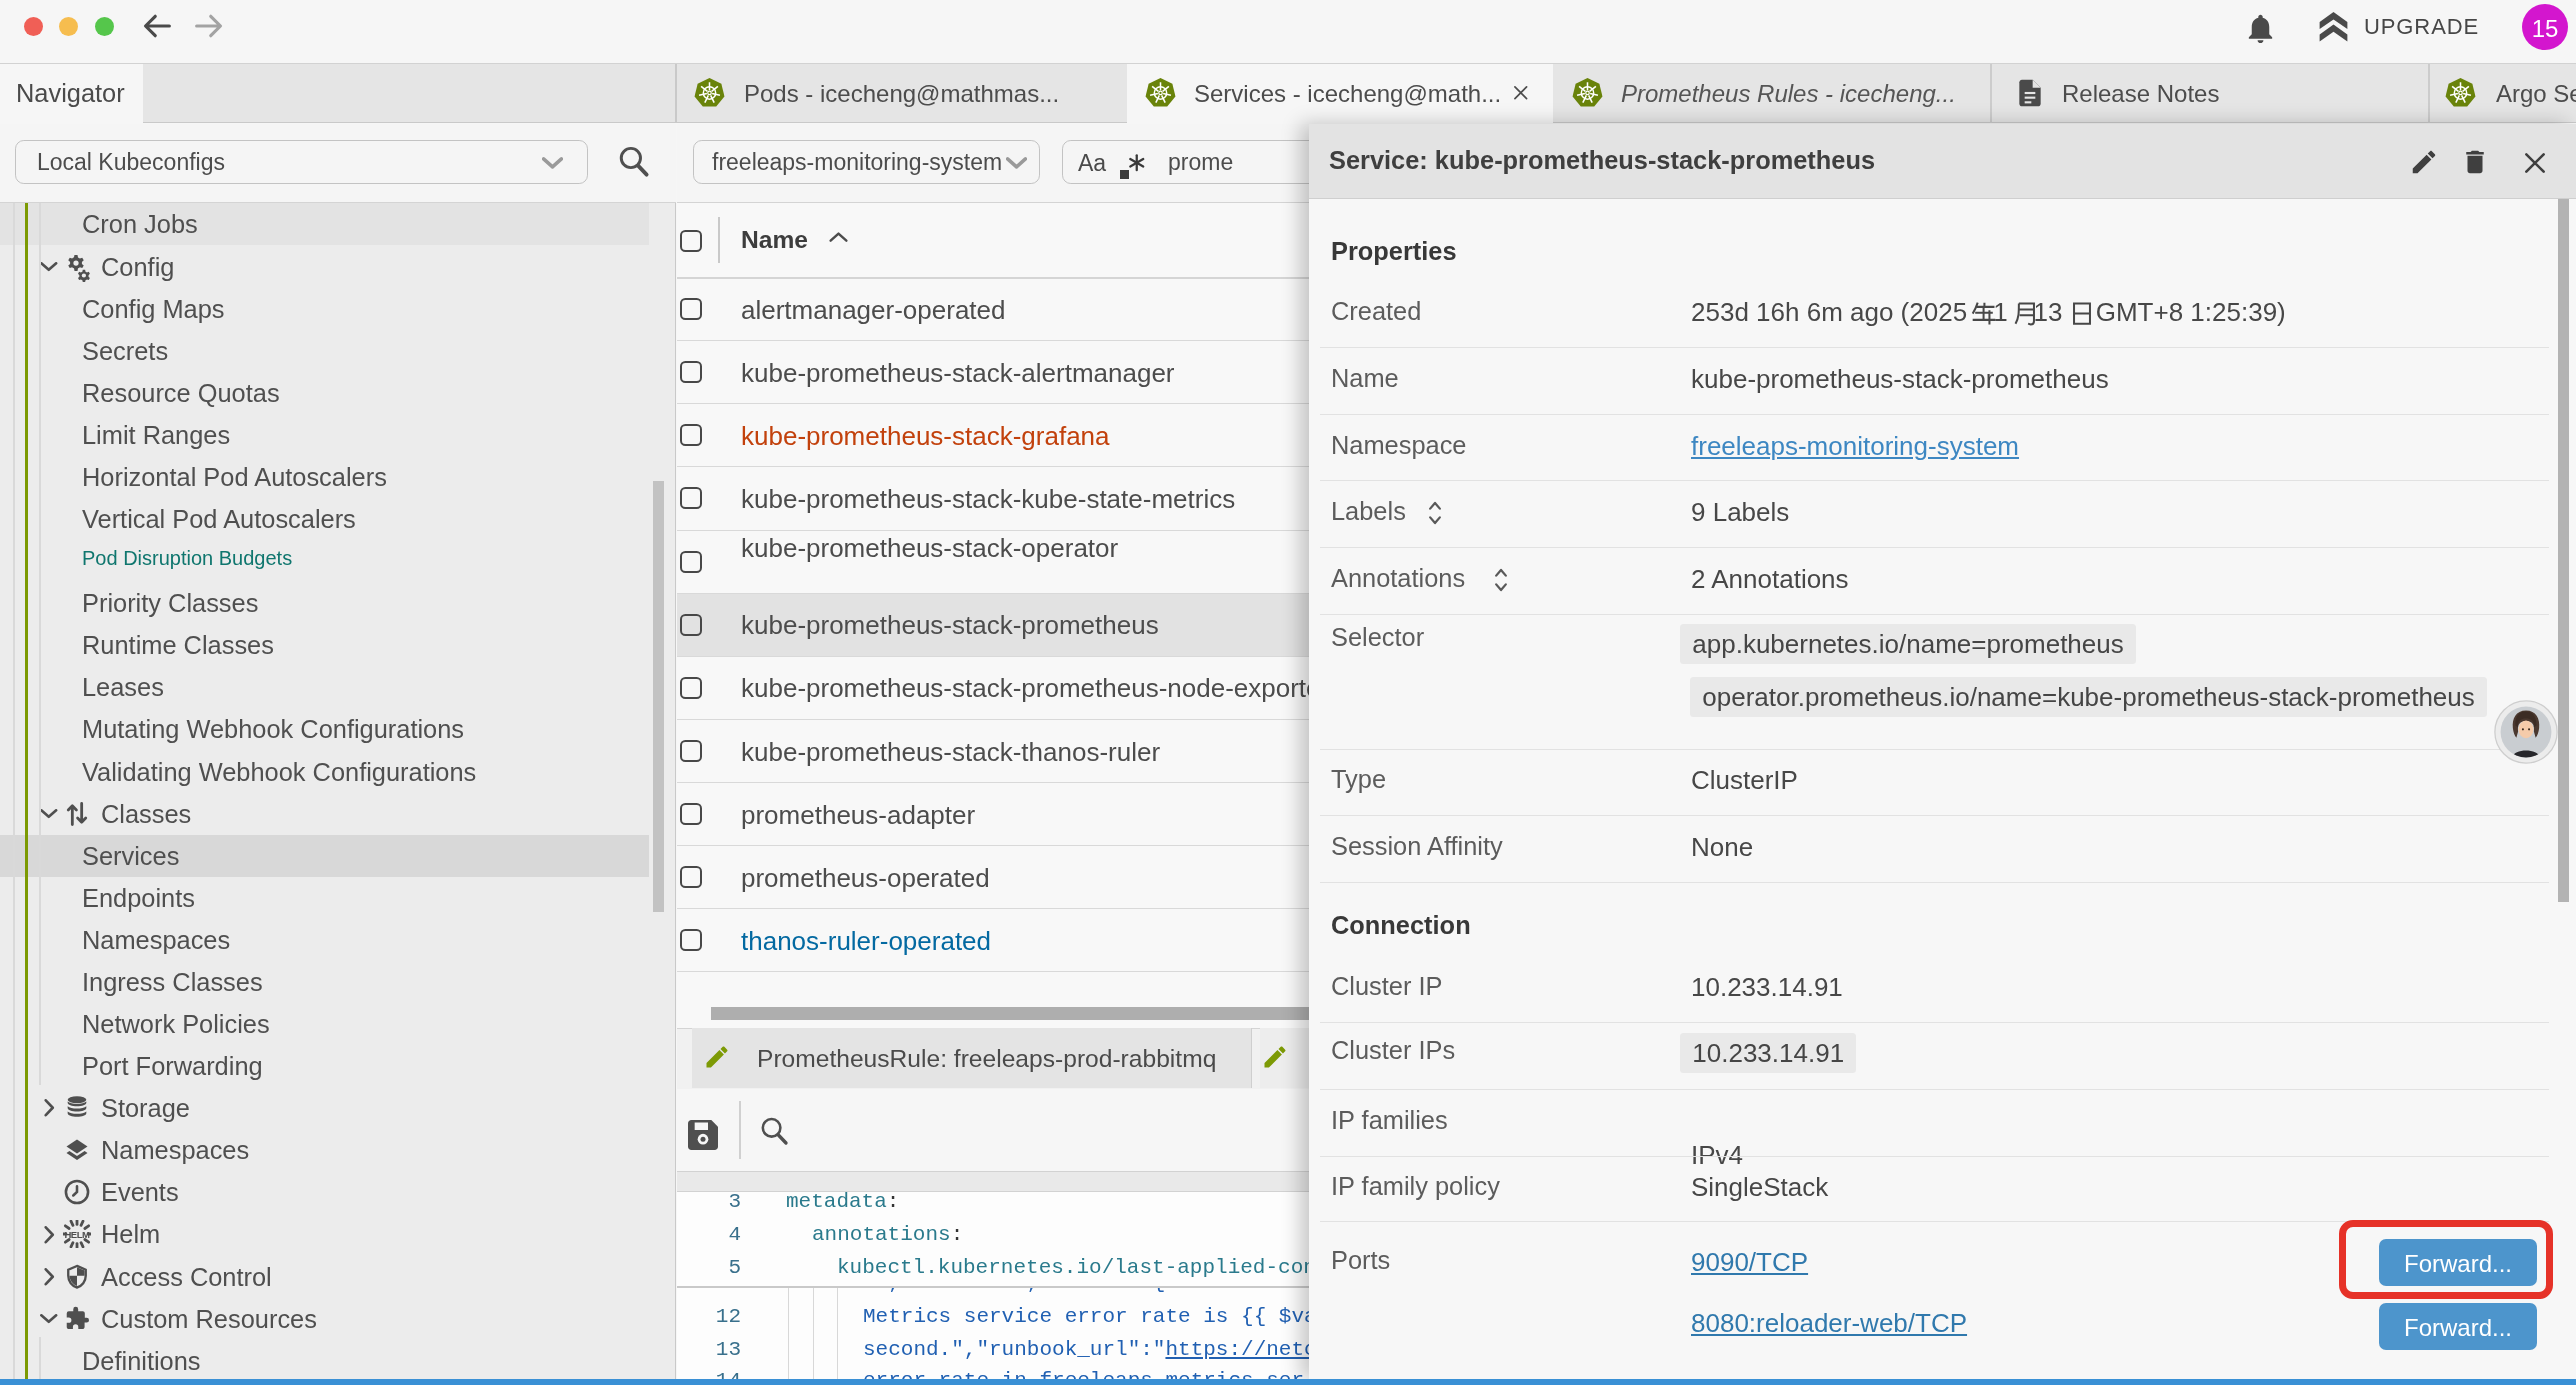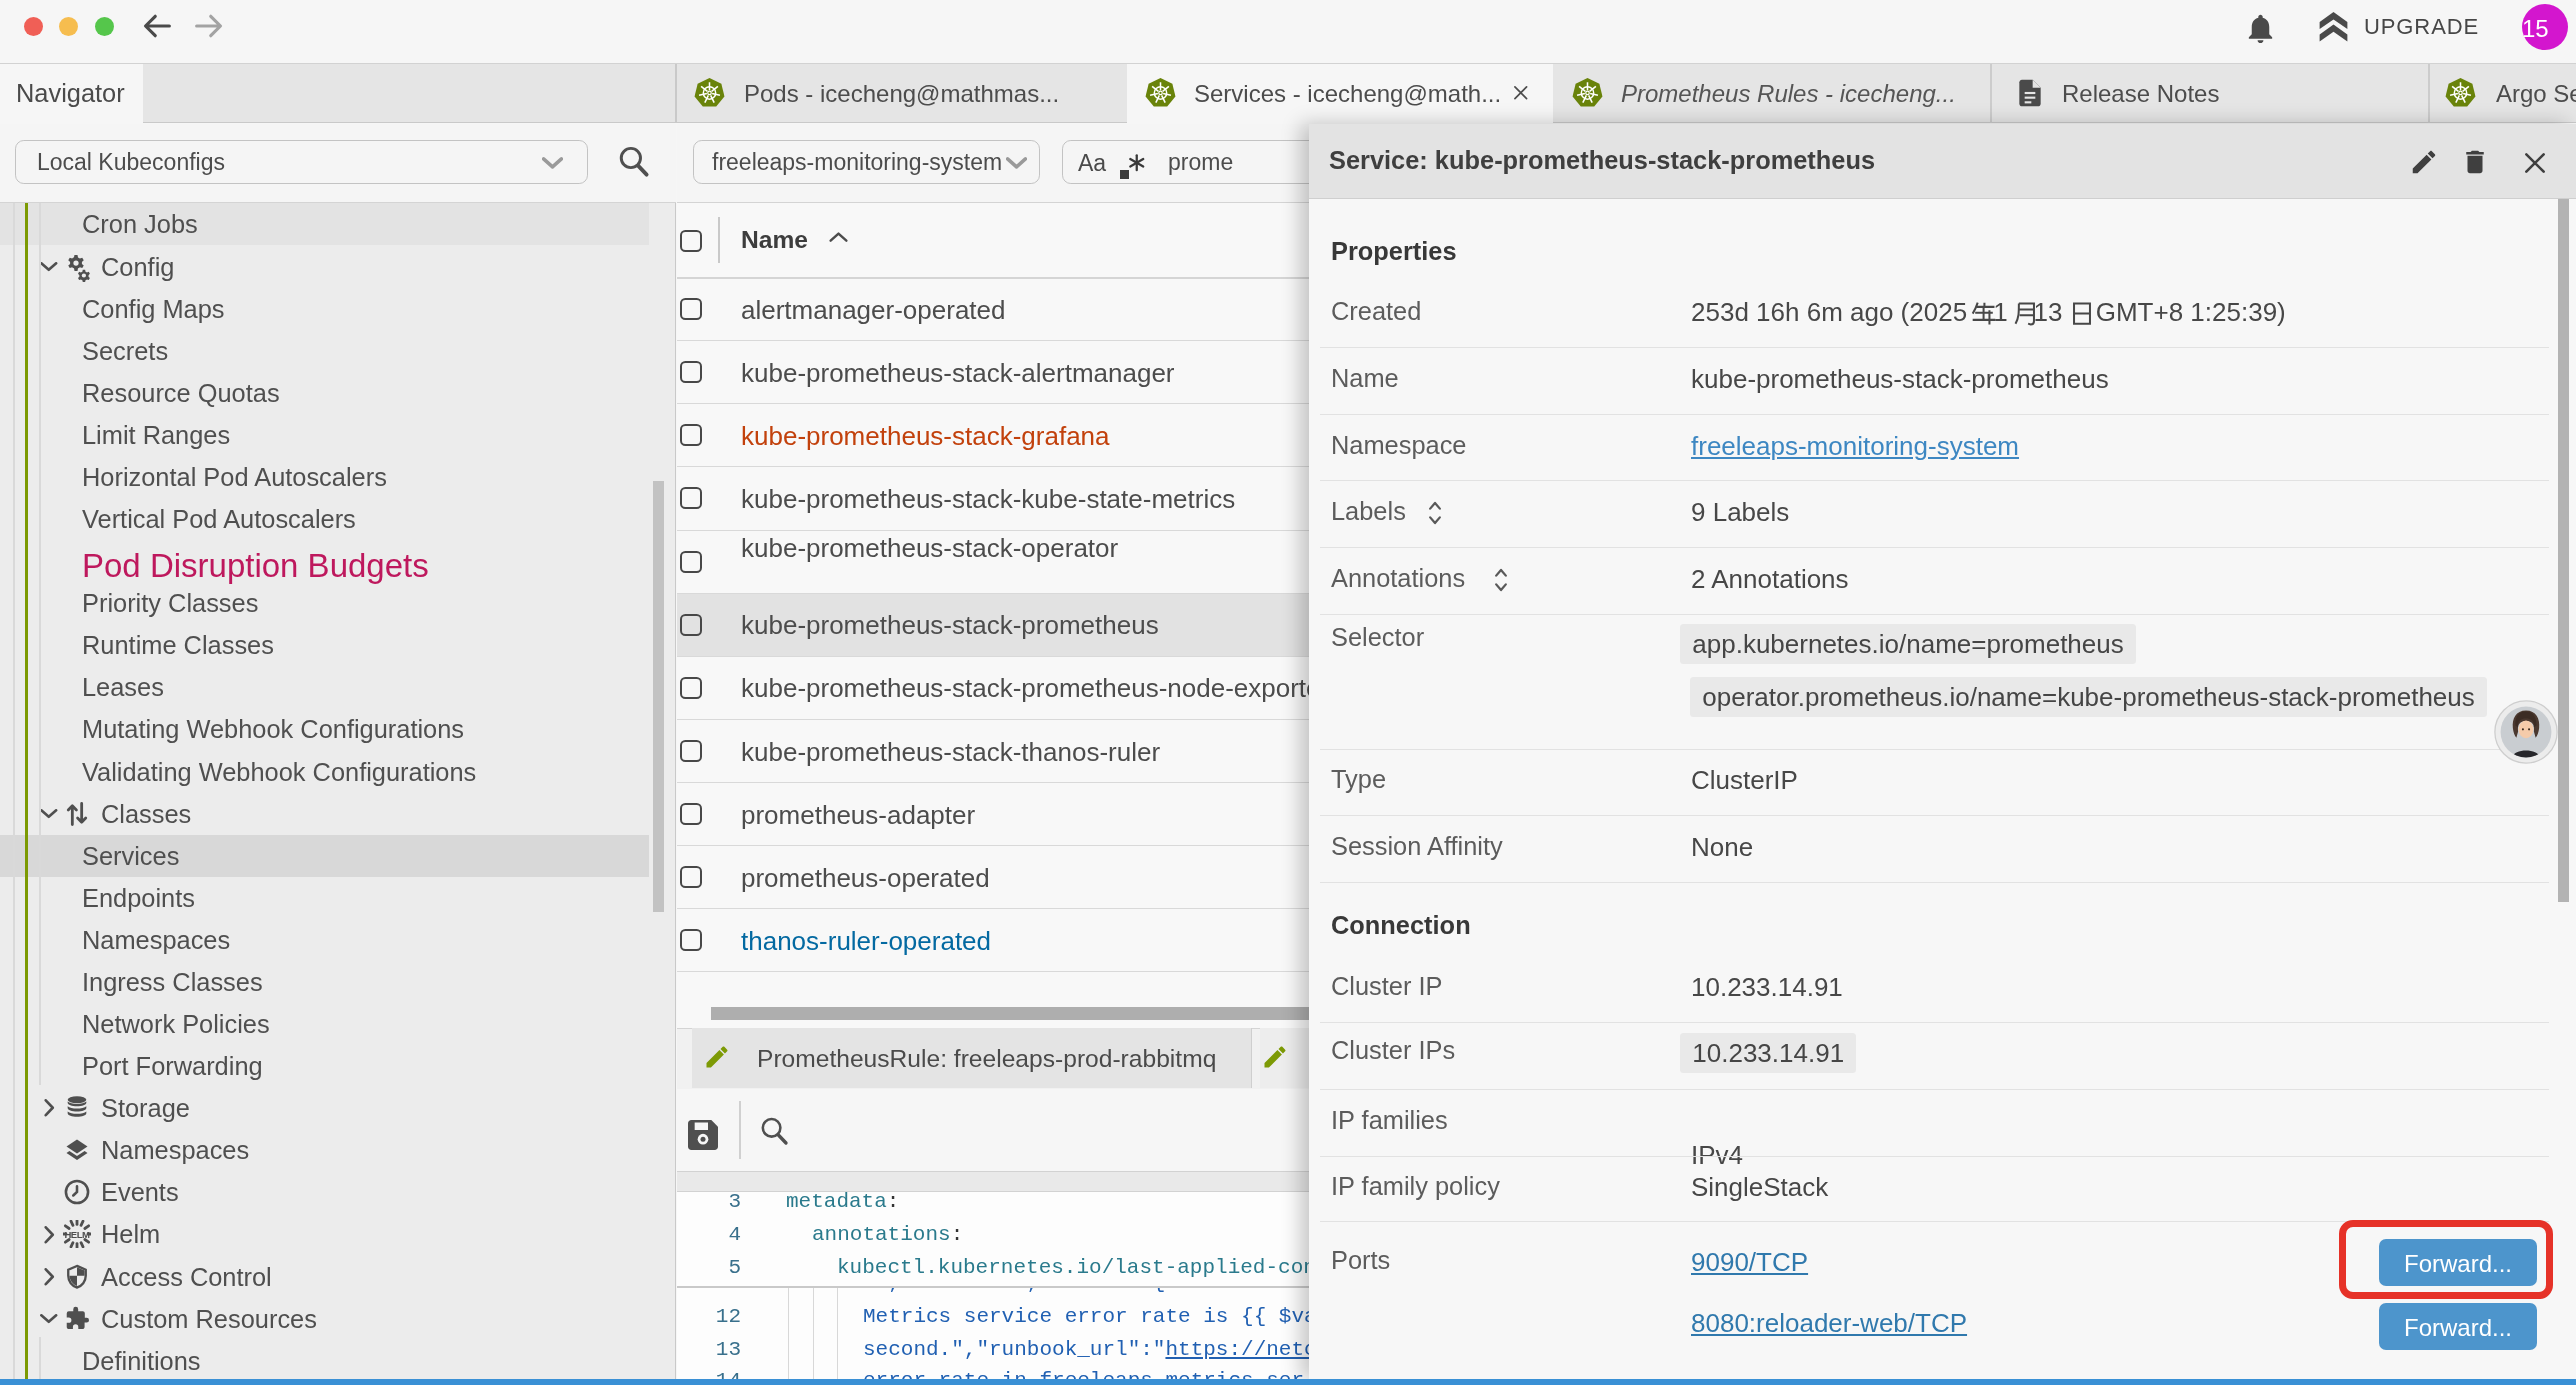--- a/index.html
+++ b/index.html
@@ -18,21 +18,21 @@
   </svg>
 <svg class="abs" style="left:2243px;top:9.6px" width="35" height="37" viewBox="0 0 24 24">
 <path fill="#4a4a4a" d="M12 22c1.1 0 2-.9 2-2h-4c0 1.1.9 2 2 2zm6-6v-5c0-3.1-1.6-5.6-4.5-6.3V4c0-.8-.7-1.5-1.5-1.5S10.5 3.2 10.5 4v.7C7.6 5.4 6 7.9 6 11v5l-2 2v1h16v-1l-2-2z"></path>
   </svg>
 <svg class="abs" style="left:2315px;top:8.8px" width="37" height="37" viewBox="0 0 24 24">
 <path fill="#4a4a4a" d="M12 2 L21 8.5 V13 L12 6.8 L3 13 V8.5 Z"></path>
 <path fill="#4a4a4a" d="M12 10 L21 16.5 V21 L12 14.8 L3 21 V16.5 Z"></path>
   </svg>
 <div class="txt" style="left:2364px;top:14px;font-size:22px;color:#474747;letter-spacing:0.9px">UPGRADE</div>
 <div class="abs" style="left:2522px;top:3.5px;width:46px;height:46px;border-radius:50%;background:#d316ce"></div>
-<div class="txt" style="left:2522px;top:15px;width:46px;font-size:24px;color:#fff">15</div>
+<div class="txt" style="left:2522px;top:15px;width:46px;text-align:center;font-size:24px;color:#fff">15</div>
 <div class="abs" style="left:0;top:63px;width:2576px;height:60px;background:#e5e5e5;border-top:0.9px solid #d2d2d2;border-bottom:0.9px solid #c9c9c9"></div>
 <div class="abs" style="left:0;top:64px;width:143px;height:59px;background:#f6f6f6"></div>
 <div class="txt" style="left:16px;top:79px;font-size:25.4px;color:#4a4a4a">Navigator</div>
 <div class="abs" style="left:675px;top:64px;width:1.8px;height:59px;background:#c9c9c9"></div>
 <svg style="position:absolute;left:693px;top:77px" width="33" height="33" viewBox="0 0 32 32">
 <polygon points="16,1 27.5,6.6 30.5,18.8 22.5,28.6 9.5,28.6 1.5,18.8 4.5,6.6" fill="#69830a"></polygon>
 <circle cx="16" cy="15.5" r="6" fill="none" stroke="#fff" stroke-width="1.4"></circle>
 <g stroke="#fff" stroke-width="1.5">
       <line x1="16.00" y1="12.90" x2="16.00" y2="5.10"></line>
       <line x1="18.03" y1="13.88" x2="24.13" y2="9.02"></line>
@@ -132,21 +132,21 @@
 <path fill="#4f4f4f" d="M15.8 13.4h1.9l.3 1.5c.4.1.8.3 1.1.6l1.5-.5.9 1.6-1.1 1.1c.1.4.1.8 0 1.2l1.1 1.1-.9 1.6-1.5-.5c-.3.3-.7.5-1.1.6l-.3 1.5h-1.9l-.3-1.5a4.2 4.2 0 0 1-1.1-.6l-1.5.5-.9-1.6 1.1-1.1a4.4 4.4 0 0 1 0-1.2l-1.1-1.1.9-1.6 1.5.5c.3-.3.7-.5 1.1-.6l.3-1.5z"></path>
 <circle cx="16.7" cy="18" r="1.7" fill="#ececec"></circle>
   </svg>
 <div class="txt" style="left:101px;top:253px;font-size:25.4px;color:#4f4f4f">Config</div>
 <div class="txt" style="left:82px;top:295px;font-size:25.4px;color:#4f4f4f">Config Maps</div>
 <div class="txt" style="left:82px;top:337px;font-size:25.4px;color:#4f4f4f">Secrets</div>
 <div class="txt" style="left:82px;top:379px;font-size:25.4px;color:#4f4f4f">Resource Quotas</div>
 <div class="txt" style="left:82px;top:421px;font-size:25.4px;color:#4f4f4f">Limit Ranges</div>
 <div class="txt" style="left:82px;top:463px;font-size:25.4px;color:#4f4f4f">Horizontal Pod Autoscalers</div>
 <div class="txt" style="left:82px;top:505px;font-size:25.4px;color:#4f4f4f">Vertical Pod Autoscalers</div>
-<div class="txt" style="left:82px;top:547px;font-size:33px;color:#be185d">Pod Disruption Budgets</div>
+<div class="txt" style="left:82px;top:547px;font-size:20px;color:#0f766e">Pod Disruption Budgets</div>
 <div class="txt" style="left:82px;top:589px;font-size:25.4px;color:#4f4f4f">Priority Classes</div>
 <div class="txt" style="left:82px;top:631px;font-size:25.4px;color:#4f4f4f">Runtime Classes</div>
 <div class="txt" style="left:82px;top:673px;font-size:25.4px;color:#4f4f4f">Leases</div>
 <div class="txt" style="left:82px;top:715px;font-size:25.4px;color:#4f4f4f">Mutating Webhook Configurations</div>
 <div class="txt" style="left:82px;top:758px;font-size:25.4px;color:#4f4f4f">Validating Webhook Configurations</div>
 <svg style="position:absolute;left:40px;top:809px" width="17.5" height="9.6" viewBox="0 0 20 11">
     <polyline points="1.5,1.5 10,9 18.5,1.5" fill="none" stroke="#4f4f4f" stroke-width="3.0" stroke-linecap="round" stroke-linejoin="round"></polyline>
   </svg>
 <svg class="abs" style="left:63px;top:800px" width="28" height="28" viewBox="0 0 24 24">
 <g stroke="#4f4f4f" stroke-width="2.4" fill="none" stroke-linecap="round" stroke-linejoin="round">

